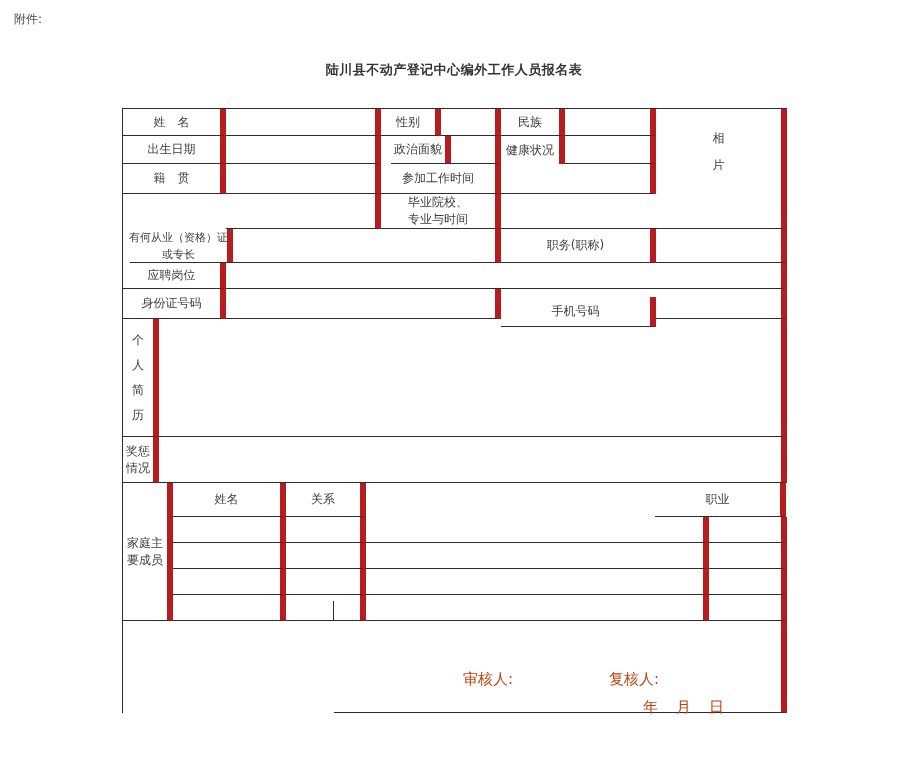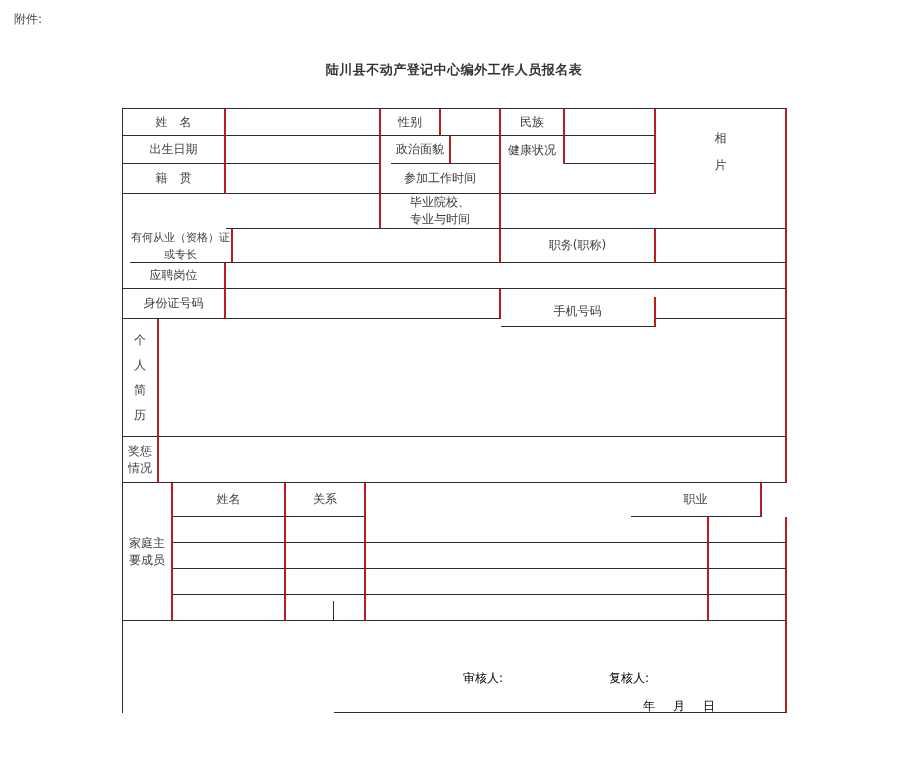--- a/index.html
+++ b/index.html
@@ -12,34 +12,34 @@
     position:absolute; left:122px; top:61px; width:664px; text-align:center;
     font-size:13px; font-weight:bold; color:#333333; letter-spacing:0.5px;
   }
   
   #form-table {
     position:absolute; left:122px; top:108px; width:664px; height:604px;
     border-top:1px solid #2d2d2d; border-left:1px solid #2d2d2d;
   }
   .c {
     position:absolute; box-sizing:border-box;
-    border-right:2px solid #b91c1c; border-bottom:1px solid #2d2d2d;
+    border-right:6px solid #b91c1c; border-bottom:1px solid #2d2d2d;
     display:flex; align-items:center; justify-content:center;
     font-size:12px; color:#3d3d3d; text-align:center; white-space:nowrap; overflow:visible;
   }
   .nbb { border-bottom:none; }
   .nbr { border-right:none; }
   .lt  { justify-content:flex-start; padding-left:10px; }
   .col { flex-direction:column; line-height:17px; }
   .small { font-size:11px; }
   .photo-col { flex-direction:column; line-height:27px; }
   .resume-col { flex-direction:column; line-height:25px; }
   .rel { position:relative; }
   .seg { position:absolute; background:#2d2d2d; }
-  .float-txt { position:absolute; font-size:12px; color:#000000; white-space:nowrap; }
+  .float-txt { position:absolute; font-size:15px; color:#c2410c; white-space:nowrap; }
   .date-line { letter-spacing:18px; }
 </style>
 </head>
 <body>
 
 <div id="page">
 
   <div class="attachment">附件:</div>
 
   <div class="doc-title">陆川县不动产登记中心编外工作人员报名表</div>
@@ -107,21 +107,21 @@
     </div>
     <div class="c" style="left:36px;top:328px;width:628px;height:46px"></div>
 
     <div class="c col" style="left:0;top:374px;width:50px;height:138px">
       <span>家庭主</span>
       <span>要成员</span>
     </div>
 
     <div class="c" style="left:50px;top:374px;width:113px;height:34px">姓名</div>
     <div class="c" style="left:163px;top:374px;width:80px;height:34px">关系</div>
-    <div class="c" style="left:508px;top:374px;width:131px;height:34px">职业</div>
+    <div class="c" style="left:532px;top:374px;width:131px;height:34px">职业</div>
 
     <div class="c" style="left:50px;top:408px;width:113px;height:26px"></div>
     <div class="c" style="left:163px;top:408px;width:80px;height:26px"></div>
     <div class="c" style="left:243px;top:408px;width:343px;height:26px"></div>
     <div class="c" style="left:586px;top:408px;width:78px;height:26px"></div>
 
     <div class="c" style="left:50px;top:434px;width:113px;height:26px"></div>
     <div class="c" style="left:163px;top:434px;width:80px;height:26px"></div>
     <div class="c" style="left:243px;top:434px;width:343px;height:26px"></div>
     <div class="c" style="left:586px;top:434px;width:78px;height:26px"></div>

